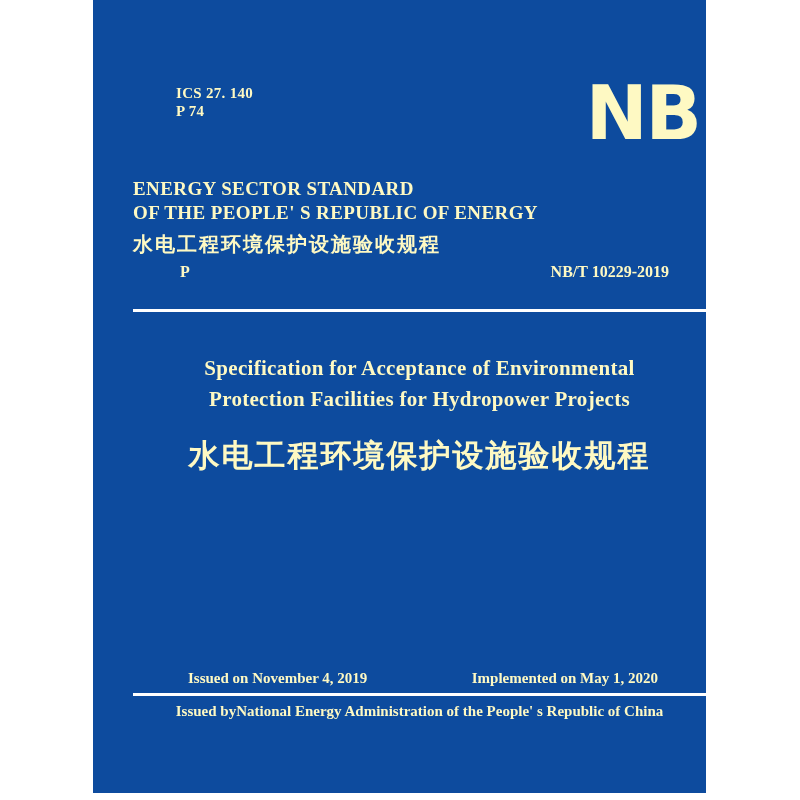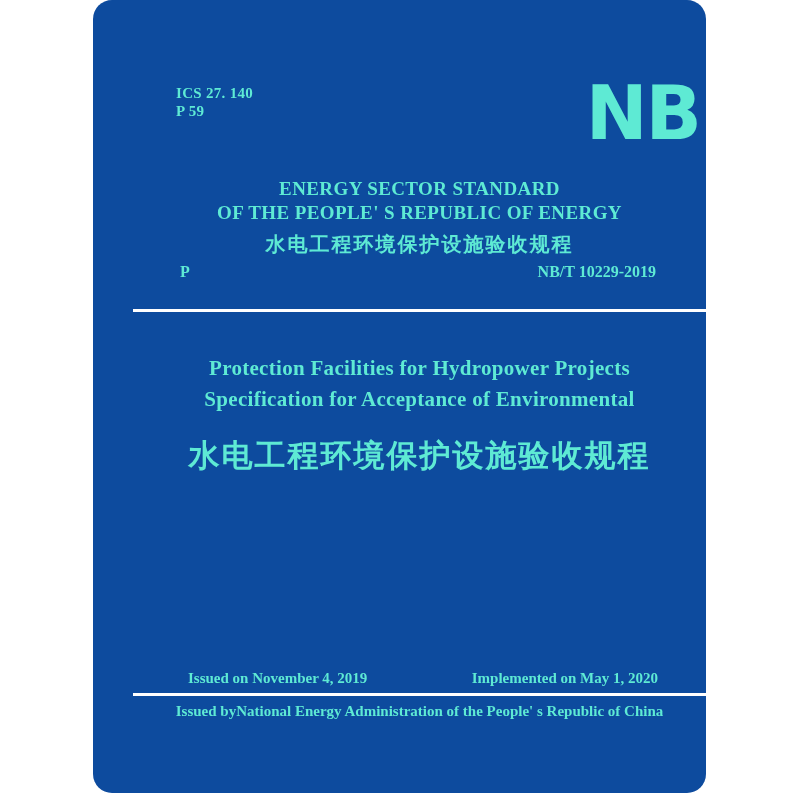--- a/index.html
+++ b/index.html
@@ -3,47 +3,47 @@
 <meta charset="utf-8">
 <style>
   html,body{margin:0;padding:0;}
   body{
     width:800px;height:800px;position:relative;overflow:hidden;
     background:#ffffff;
     font-family:"Liberation Serif","DejaVu Serif",serif;
   }
   .cover{
     position:absolute;left:93px;top:0;width:613px;height:793px;
-    background:#0d4b9e;color:#5eead4;border-radius:19px;
+    background:#0d4b9e;color:#fef9c3;
   }
   .content{position:absolute;left:40px;top:0;width:573px;height:100%;}
 
   .meta-block{
     position:absolute;left:43px;top:84px;
     font-size:15px;font-weight:bold;line-height:18px;letter-spacing:.3px;
   }
   .nb-logo{
     position:absolute;right:6px;top:60px;
     font-family:"DejaVu Sans","Liberation Sans",sans-serif;
     font-size:74px;font-weight:bold;line-height:74px;letter-spacing:-2px;margin-top:16px;
   }
   .std-header{
-    position:absolute;left:0;top:177px;width:100%;text-align:center;
+    position:absolute;left:0;top:177px;width:100%;
     font-size:19px;font-weight:bold;line-height:24px;letter-spacing:.4px;
   }
   .std-header .zh{
     font-family:"DejaVu Sans","Liberation Sans",sans-serif;
     font-size:20px;letter-spacing:2px;margin-top:7px;
   }
   .num-row{
     position:absolute;left:0;top:263px;width:100%;
     font-size:16px;font-weight:bold;
   }
   .num-row .cls{position:absolute;left:47px;top:0;}
-  .num-row .std-no{position:absolute;right:50px;top:0;margin-left:20px;}
+  .num-row .std-no{position:absolute;right:37px;top:0;margin-left:20px;}
 
   .rule{position:absolute;left:0;width:100%;height:3px;background:#ffffff;}
   .rule-top{top:309px;}
   .rule-bottom{top:693px;}
 
   .title-block{
     position:absolute;left:0;top:353px;width:100%;text-align:center;
     font-size:21px;font-weight:bold;line-height:31px;letter-spacing:.3px;
   }
   .title-block .zh{
@@ -64,41 +64,41 @@
   }
 </style>
 </head>
 <body>
 
 <div class="cover">
   <div class="content">
 
     <div class="meta-block">
       <div>ICS 27. 140</div>
-      <div>P 59</div>
+      <div>P 74</div>
     </div>
 
     <div class="nb-logo">NB</div>
 
     <div class="std-header">
       <div>ENERGY SECTOR STANDARD</div>
       <div>OF THE PEOPLE' S REPUBLIC OF ENERGY</div>
       <div class="zh">水电工程环境保护设施验收规程</div>
     </div>
 
     <div class="num-row">
       <span class="cls">P</span>
       <span class="std-no">NB/T 10229-2019</span>
     </div>
 
     <div class="rule rule-top"></div>
 
     <div class="title-block">
+      <div>Specification for Acceptance of Environmental</div>
       <div>Protection Facilities for Hydropower Projects</div>
-      <div>Specification for Acceptance of Environmental</div>
       <div class="zh">水电工程环境保护设施验收规程</div>
     </div>
 
     <div class="dates-row">
       <span class="issued">Issued on November 4, 2019</span>
       <span class="implemented">Implemented on May 1, 2020</span>
     </div>
 
     <div class="rule rule-bottom"></div>
 

